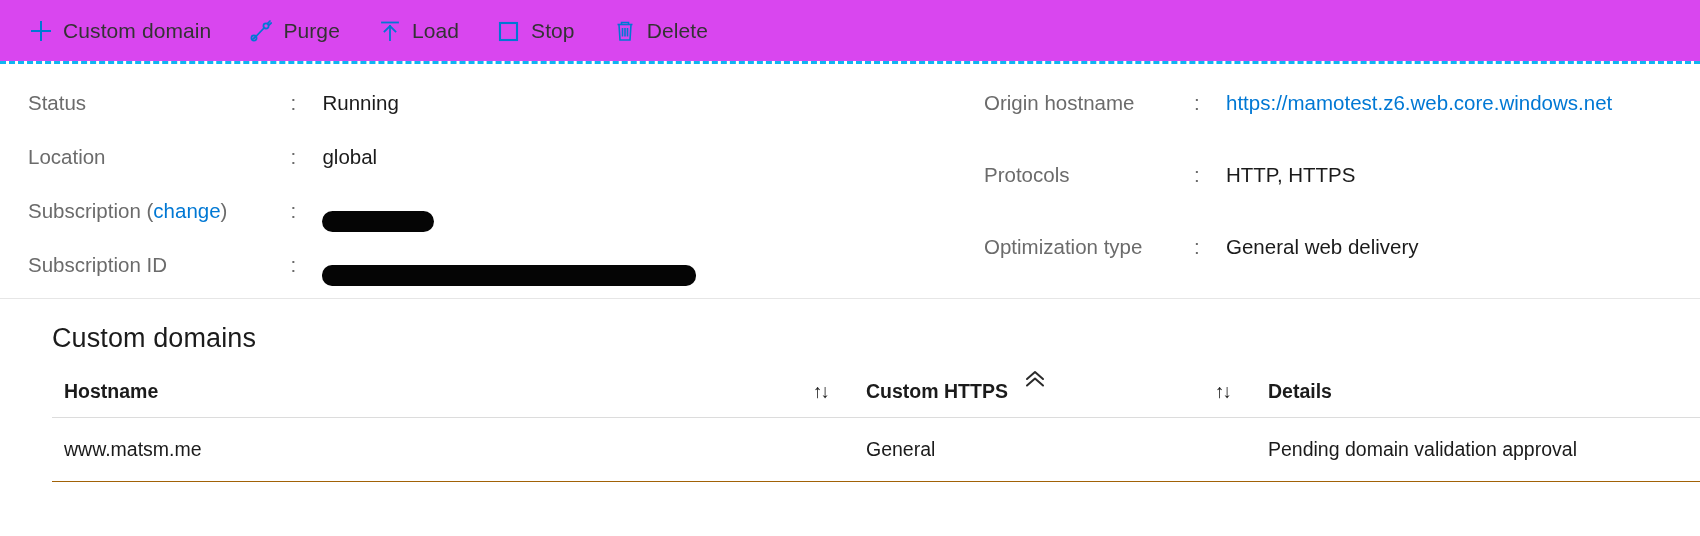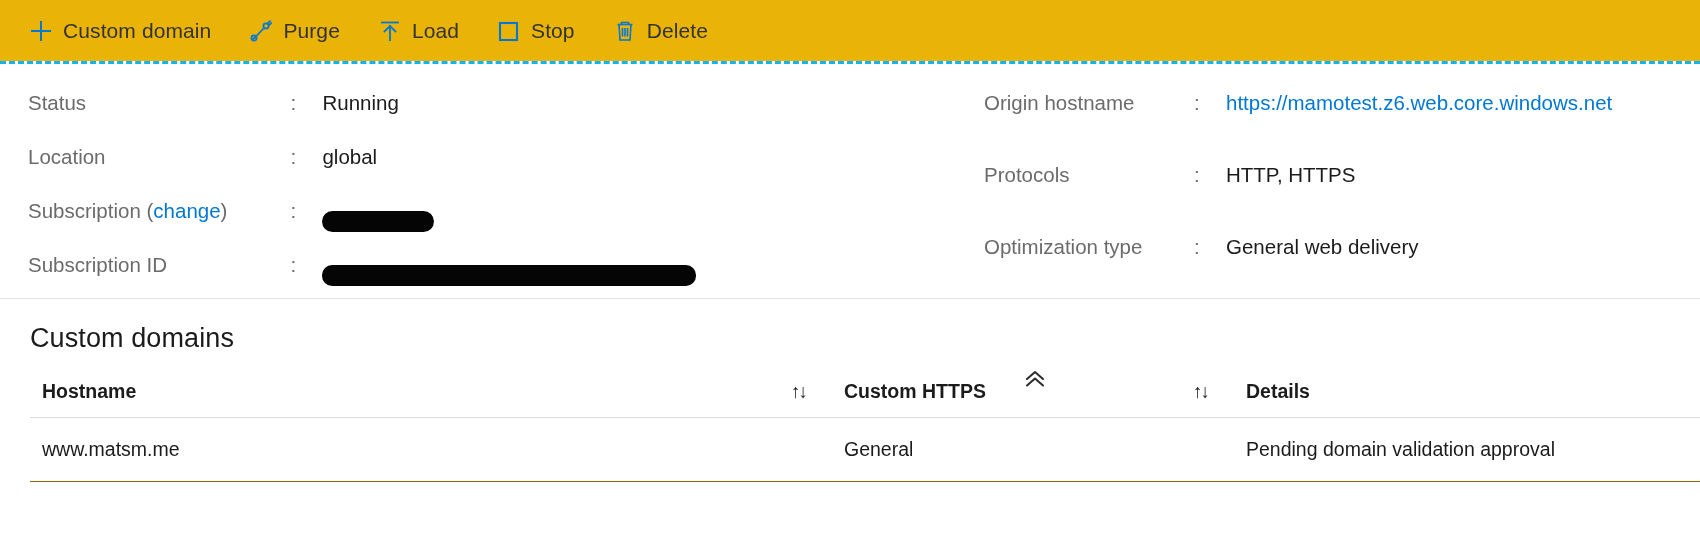--- a/index.html
+++ b/index.html
@@ -15,21 +15,21 @@
     overflow: hidden;
   }
 
   
   .commandbar {
     height: 61px;
     display: flex;
     align-items: center;
     padding-left: 26px;
     box-sizing: border-box;
-    background: #eab308;
+    background: #d946ef;
   }
   .cmd-btn {
     display: flex;
     align-items: center;
     gap: 9px;
     margin-right: 33px;
     cursor: pointer;
     user-select: none;
     background: none;
     border: none;
@@ -130,20 +130,21 @@
 
   .section-divider {
     height: 1px;
     background: #e6e6e6;
     margin: 0 0 0 0;
   }
 
   
   .domains {
     padding: 24px 0 17px 30px;
+    margin-left: 22px;
   }
   .domains-title {
     font-size: 27px;
     font-weight: normal;
     color: #1b1b1b;
     margin: 0 0 26px 0;
     letter-spacing: 0.1px;
   }
   .dtable {
     width: 1655px;

